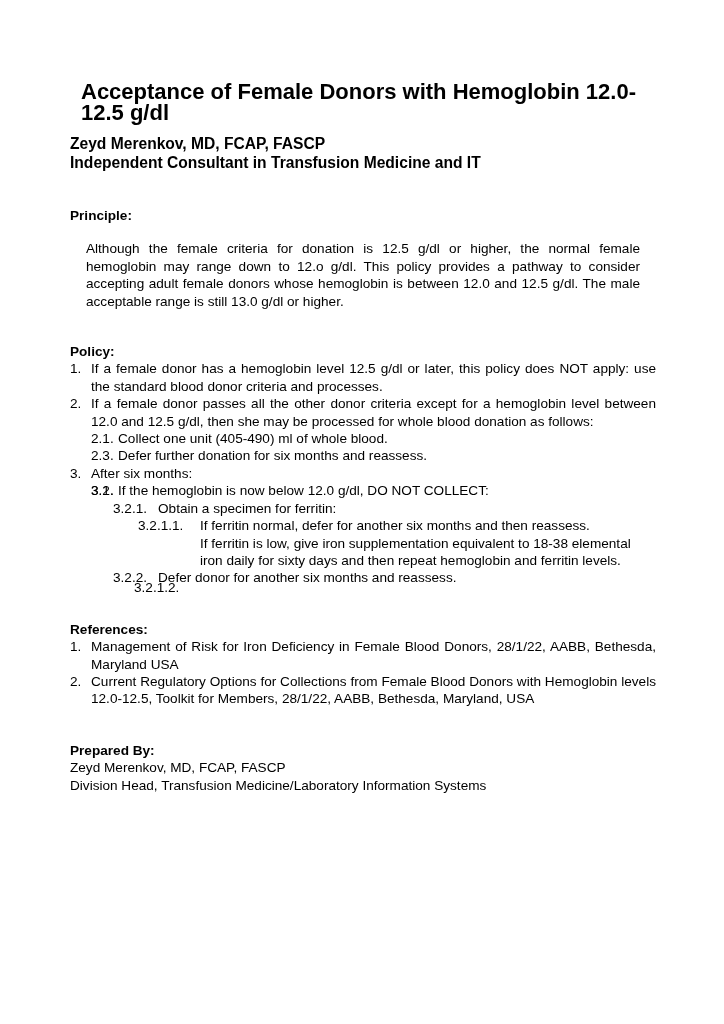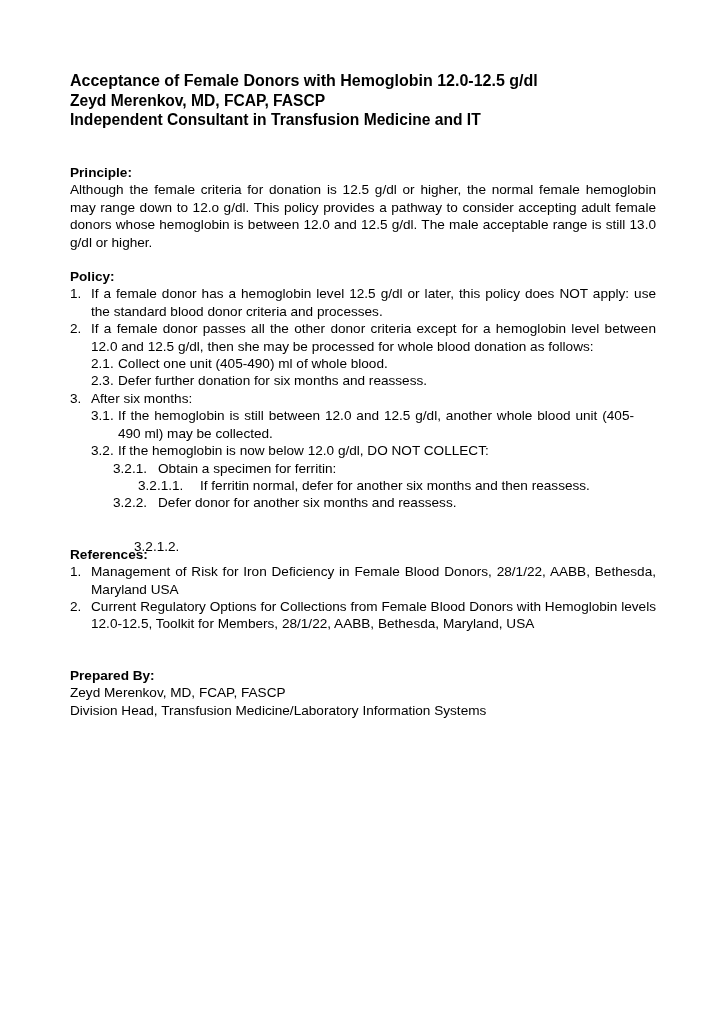--- a/index.html
+++ b/index.html
@@ -1,22 +1,22 @@
 <!DOCTYPE html>
 <html><head>
 <meta charset="utf-8">
 <style>
   html, body { margin: 0; padding: 0; background: #ffffff; }
   body { width: 724px; height: 1024px; position: relative; overflow: hidden;
          font-family: "Liberation Sans", sans-serif; color: #000; }
   .page { position: absolute; left: 70px; top: 70px; width: 586px; font-size: 13.6px; line-height: 17.4px; }
-  .title { font-weight: bold; font-size: 16px; line-height: 21px; margin: 0; }
+  .title { font-weight: bold; font-size: 22px; line-height: 21px; margin: 11px; }
   .subtitle { font-weight: bold; font-size: 15.6px; line-height: 19px; margin: 0; }
   .section-head { font-weight: bold; margin: 0; }
-  .para { margin: 0; text-align: justify; }
+  .para { margin: 16px; text-align: justify; }
   .gap-lg { height: 35px; }
   .gap-md { height: 17px; }
   .gap-xl { height: 34px; }
   .item { position: relative; text-align: justify; }
   .item .num { position: absolute; left: 0; top: 0; }
   .l1 { padding-left: 21px; }
   .l1 > .num { left: 0; }
   .l2 { padding-left: 48px; text-indent: 0; }
   .l2 > .num { left: 21px; text-align: right; }
   .l3 { padding-left: 88px; }
@@ -63,36 +63,36 @@
       <span class="num">2.3.</span>
       <span>Defer further donation for six months and reassess.</span>
     </div>
 
     <div class="item l1">
       <span class="num">3.</span>
       <span>After six months:</span>
     </div>
     <div class="item l2" style="padding-right:22px;">
       <span class="num">3.1.</span>
-      <span>If the hemoglobin is still between 12.0 and 12.5 g/dl, another whole blood unit (405-490 ml) may be collected.</span>
     </div>
     <div class="item l2 nojust">
       <span class="num">3.2.</span>
       <span>If the hemoglobin is now below 12.0 g/dl, DO NOT COLLECT:</span>
     </div>
     <div class="item l3 nojust">
       <span class="num">3.2.1.</span>
       <span>Obtain a specimen for ferritin:</span>
     </div>
     <div class="item l4 nojust">
       <span class="num">3.2.1.1.</span>
       <span class="text-first">If ferritin normal, defer for another six months and then reassess.</span>
     </div>
     <div class="item nojust" style="padding-left:105px;">
       <span class="num" style="left:64px;margin-top:44px;">3.2.1.2.</span>
+      <span style="display:block; padding-left:25px; text-indent:0;">If ferritin is low, give iron supplementation equivalent to 18-38 elemental iron daily for sixty days and then repeat hemoglobin and ferritin levels.</span>
     </div>
     <div class="item l3 nojust">
       <span class="num">3.2.2.</span>
       <span>Defer donor for another six months and reassess.</span>
     </div>
   </section>
 
   <div class="gap-xl"></div>
 
   <section>

